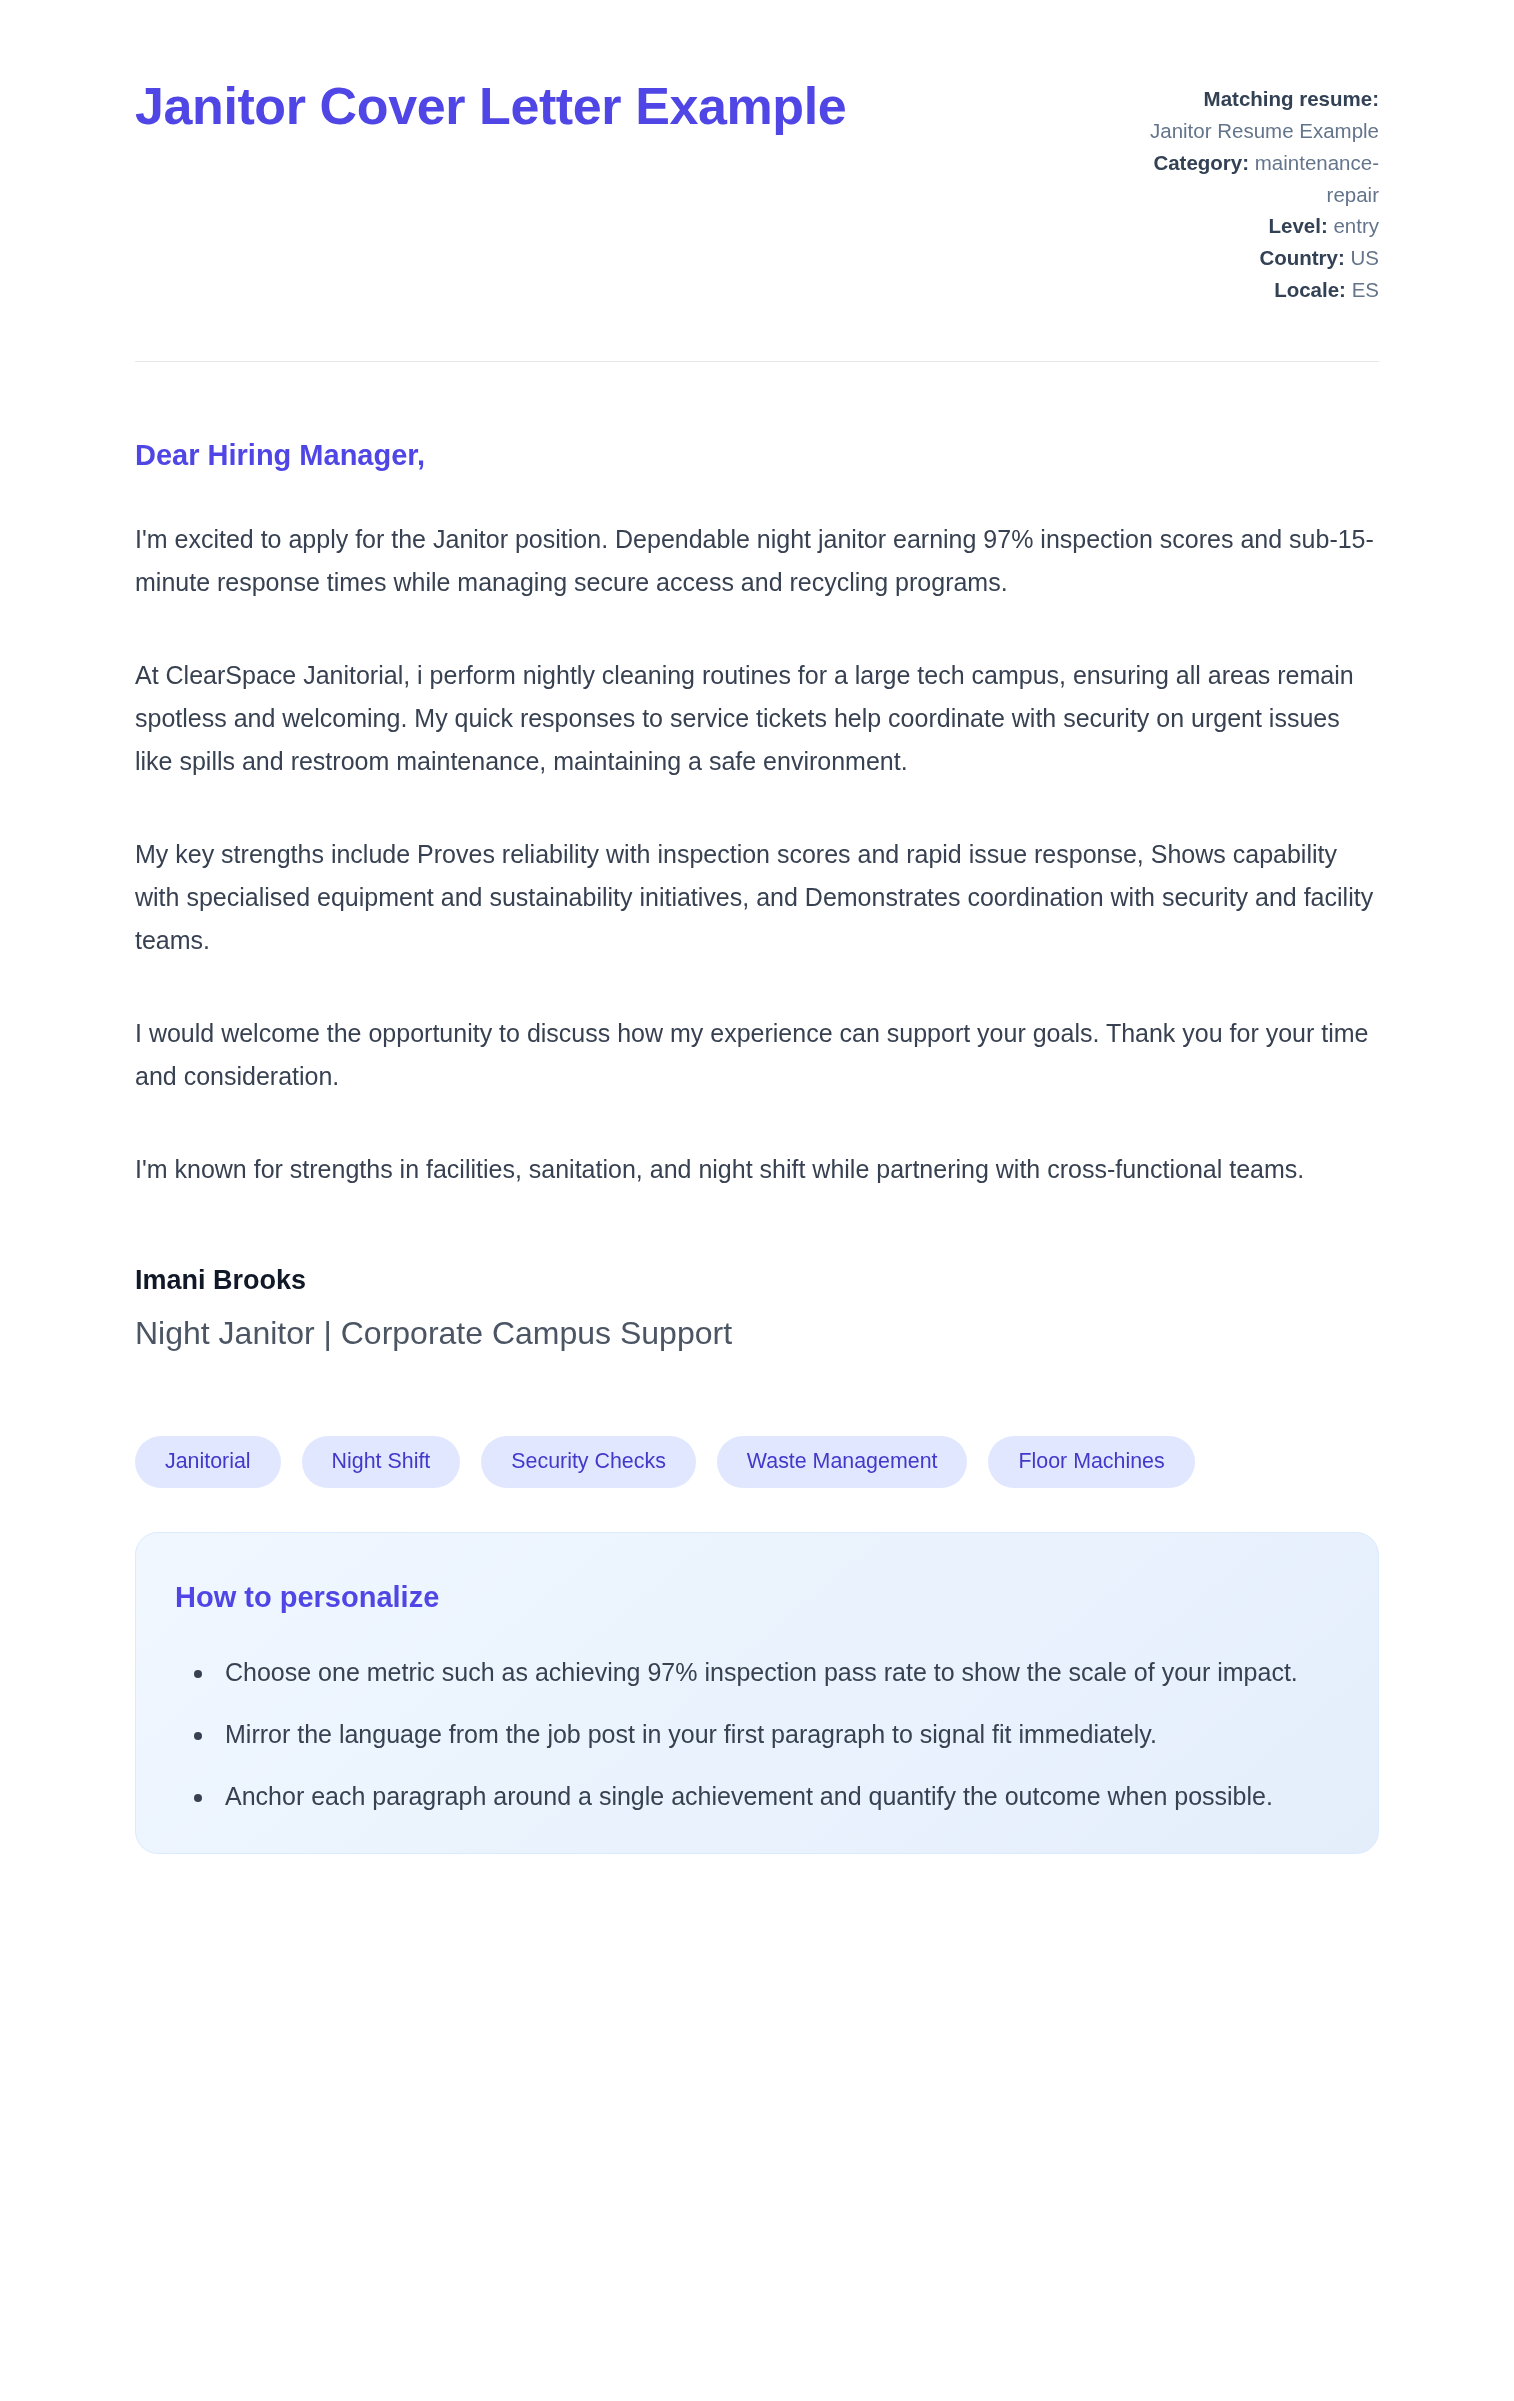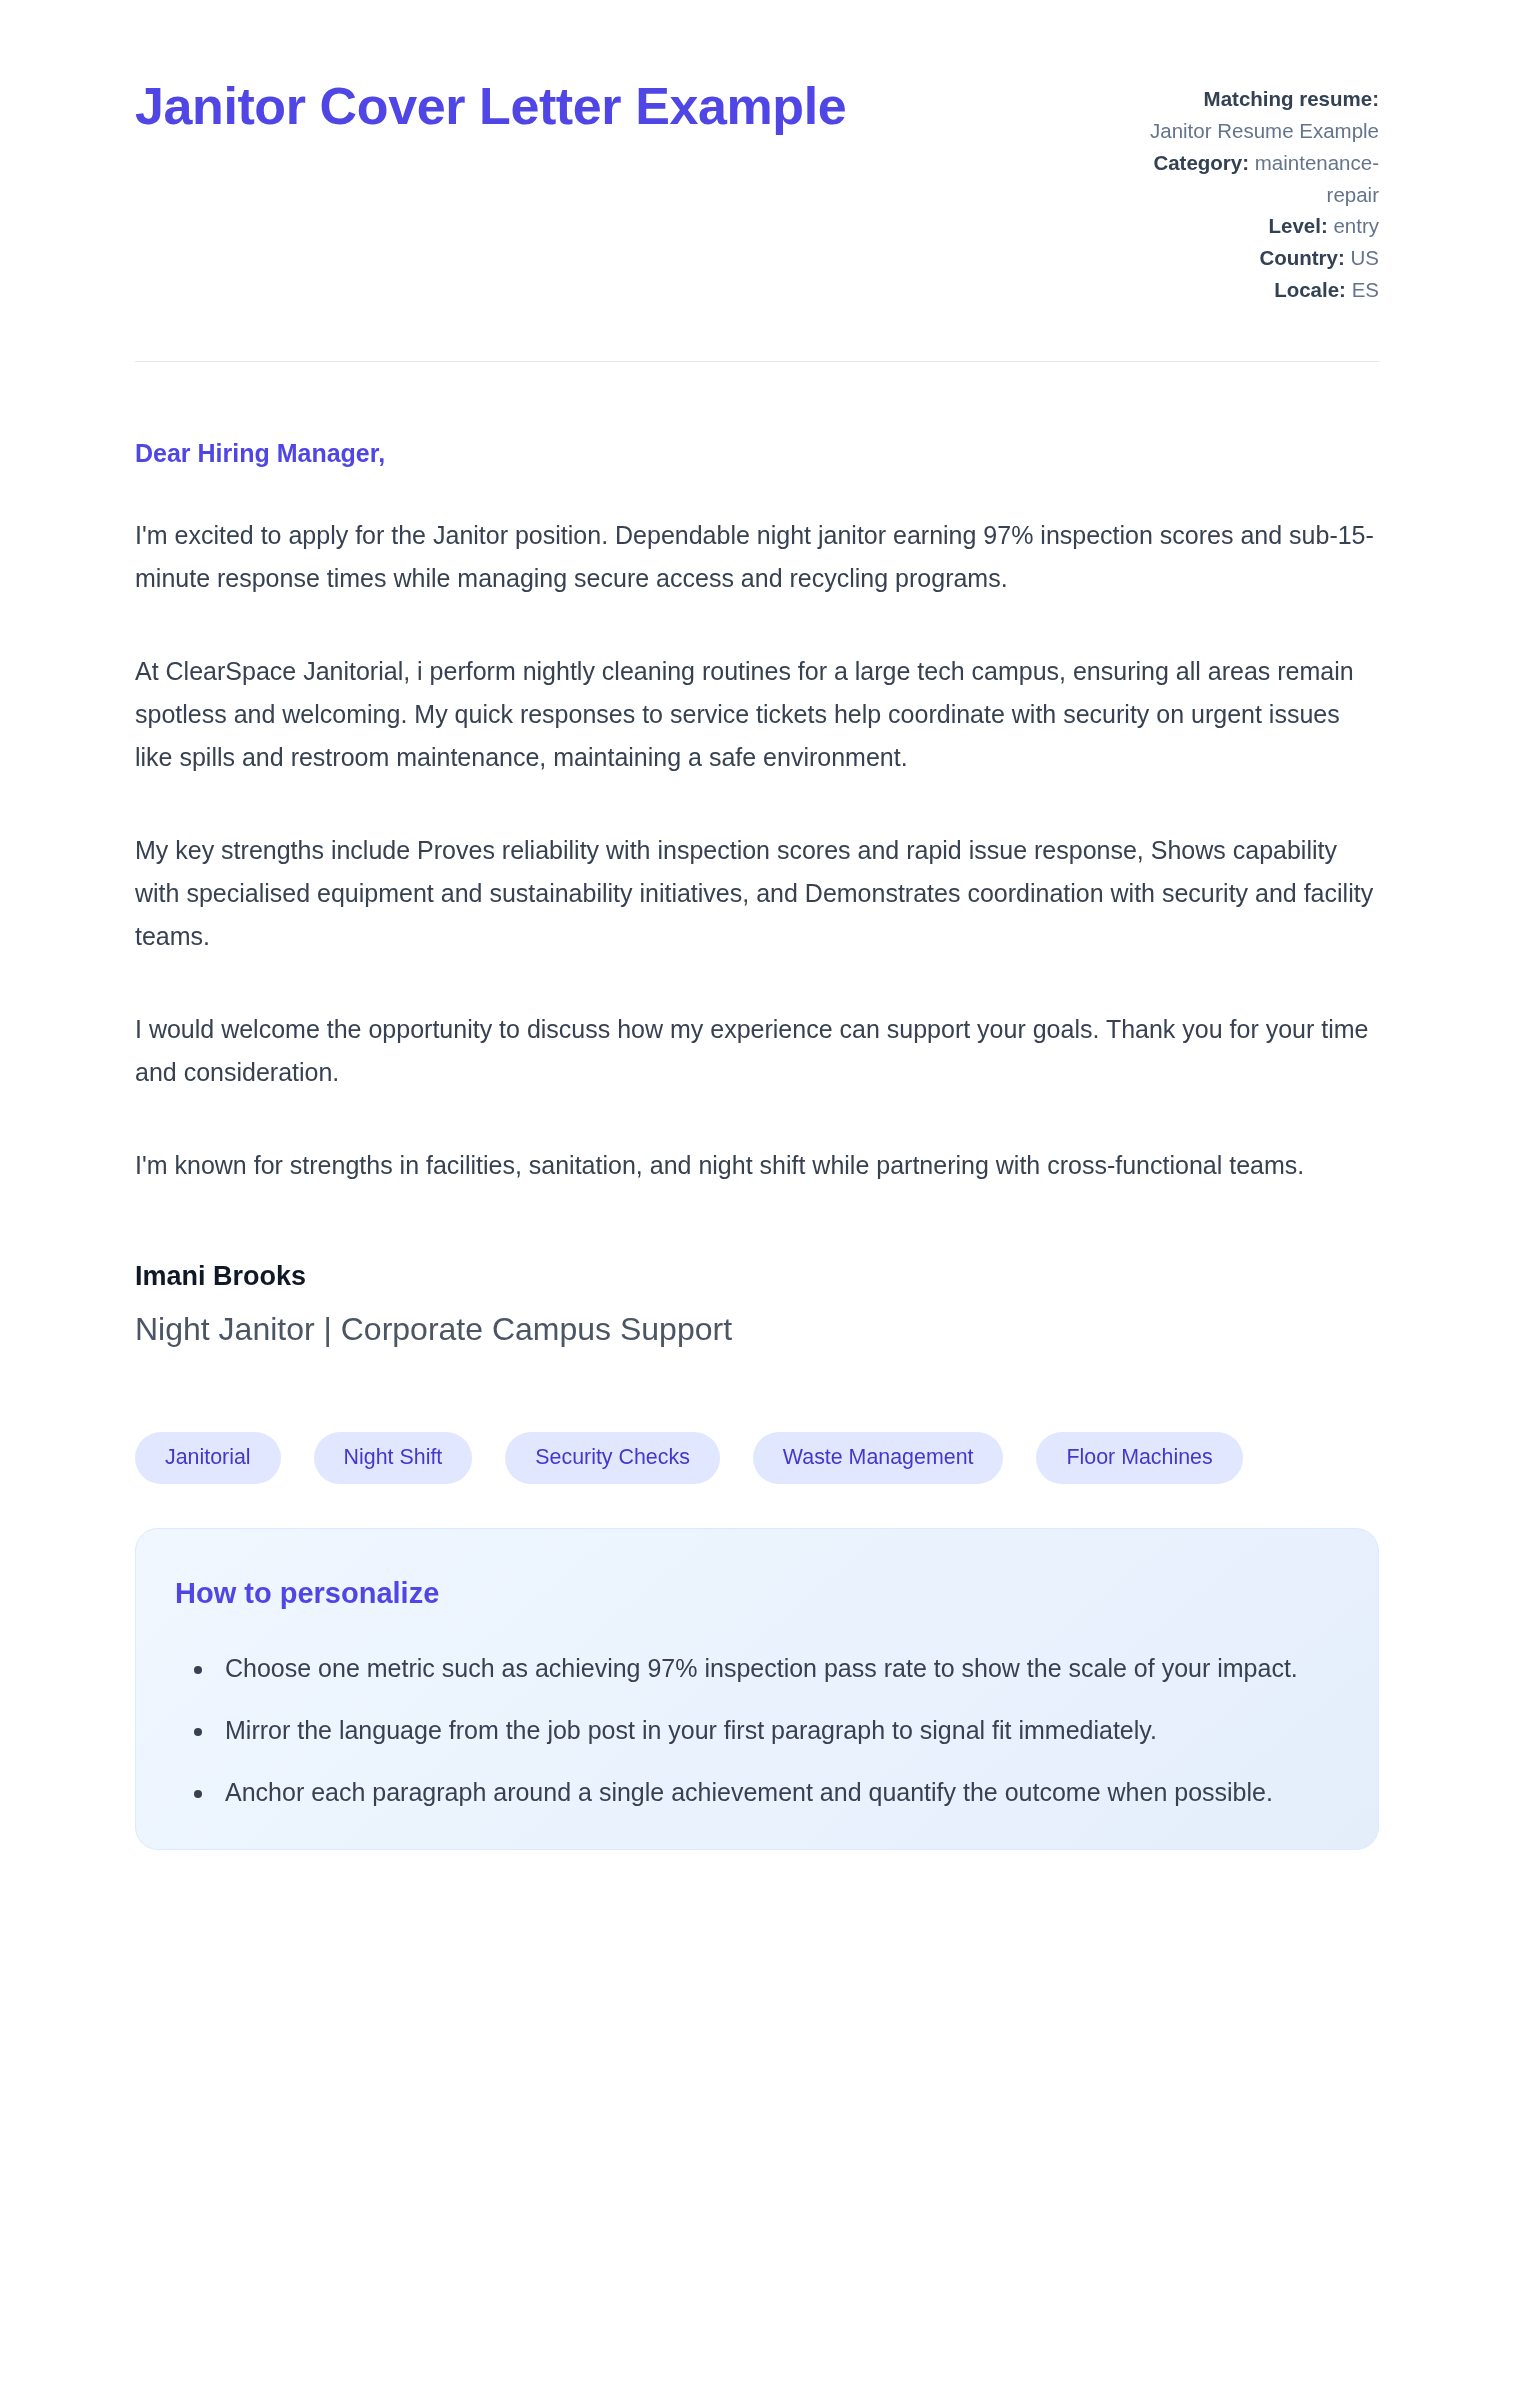--- a/index.html
+++ b/index.html
@@ -57,21 +57,21 @@
   .divider {
     border: none;
     border-top: 1.8px solid #e5e7eb;
     margin: 55px 0 0 0;
   }
 
   
   .letter { margin-top: 77px; }
   .salutation {
     margin: 0 0 46px 0;
-    font-size: 25px;
+    font-size: 29px;
     font-weight: 700;
     color: #4f46e5;
   }
   .letter p.body-paragraph {
     margin: 0 0 50px 0;
     font-size: 25px;
     line-height: 1.72;
     color: #374151;
     max-width: 1243px;
   }
@@ -87,21 +87,21 @@
     margin-top: 19.6px;
     font-size: 32px;
     color: #4b5563;
   }
 
   
   .tags-row {
     margin-top: 84px;
     display: flex;
     flex-wrap: wrap;
-    gap: 33px;
+    gap: 21px;
   }
   .tag-pill {
     display: inline-block;
     background: #e0e7ff;
     color: #4338ca;
     font-size: 21.4px;
     line-height: 1;
     padding: 15px 30px;
     border-radius: 890px;
     cursor: default;

